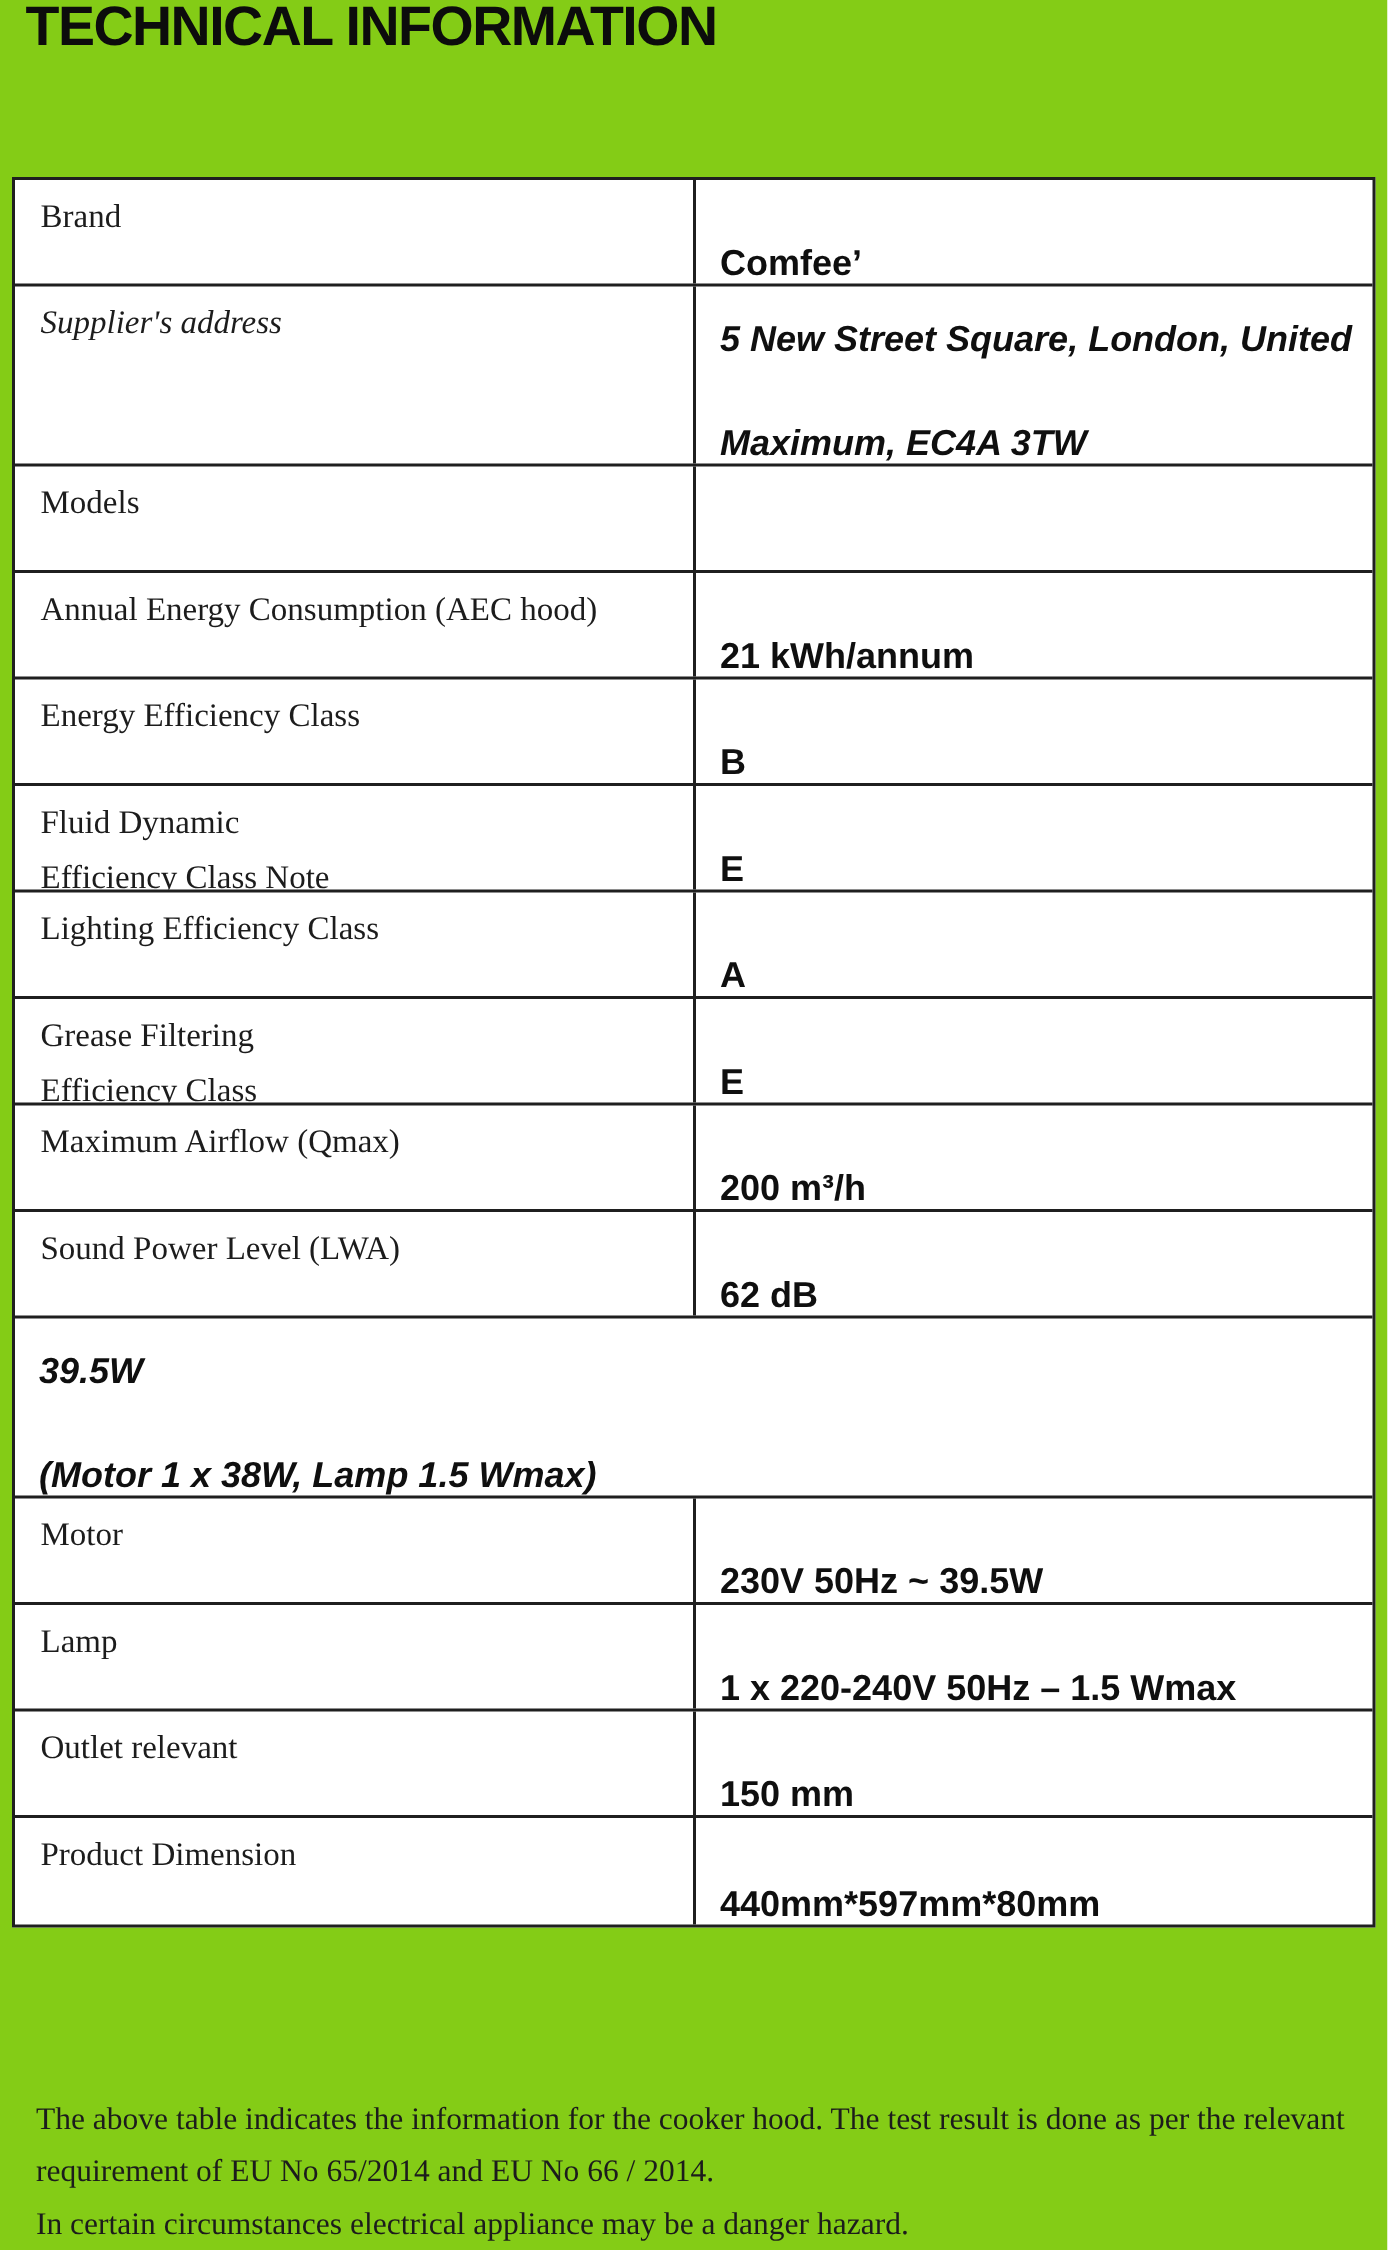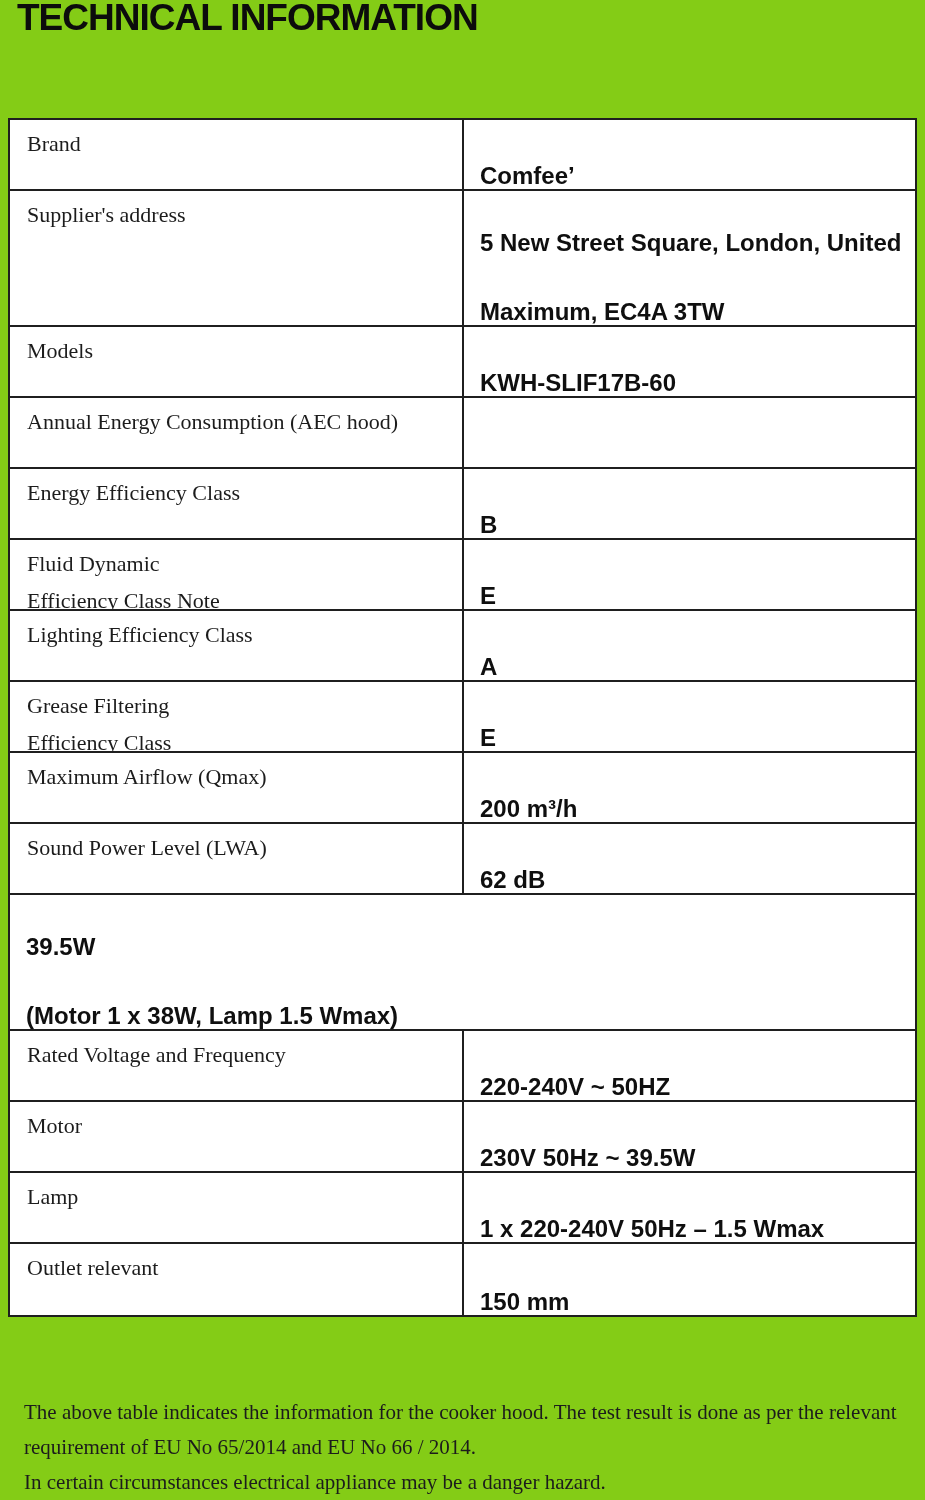--- a/index.html
+++ b/index.html
@@ -37,21 +37,21 @@
     border: 2px solid #1f1f1f;
     box-sizing: border-box;
     background: #ffffff;
   }
   .row {
     display: flex;
     height: 71px;
     box-sizing: border-box;
     border-bottom: 2px solid #1f1f1f;
   }
-  .row.tall { height: 136px; }
+  .row.tall { height: 120px; font-style: italic; }
   .row:last-child { border-bottom: none; }
   .cell {
     box-sizing: border-box;
     display: flex;
     flex-direction: column;
     overflow: hidden;
   }
   .cell-label {
     width: 454px;
     border-right: 2px solid #1f1f1f;
@@ -109,27 +109,27 @@
         </div>
         <div class="cell cell-value">
           <div class="line">5 New Street Square, London, United</div>
           <div class="line">Maximum, EC4A 3TW</div>
         </div>
       </div>
       <div class="row">
         <div class="cell cell-label">
           <div class="line">Models</div>
         </div>
-        <div class="cell cell-value">
-          <div class="line">KWH-SLIF17B-60</div>
-        </div>
       </div>
       <div class="row">
         <div class="cell cell-label">
           <div class="line">Annual Energy Consumption (AEC hood)</div>
+        </div>
+        <div class="cell cell-value">
+          <div class="line">21 kWh/annum</div>
         </div>
       </div>
       <div class="row">
         <div class="cell cell-label">
           <div class="line">Energy Efficiency Class</div>
         </div>
         <div class="cell cell-value">
           <div class="line">B</div>
         </div>
       </div>
@@ -176,48 +176,48 @@
         </div>
       </div>
       <div class="row tall">
         <div class="cell cell-value">
           <div class="line">39.5W</div>
           <div class="line">(Motor 1 x 38W, Lamp 1.5 Wmax)</div>
         </div>
       </div>
       <div class="row">
         <div class="cell cell-label">
-          <div class="line">Rated Voltage and Frequency</div>
-        </div>
-        <div class="cell cell-value">
-          <div class="line">220-240V ~ 50HZ</div>
-        </div>
-      </div>
-      <div class="row">
-        <div class="cell cell-label">
           <div class="line">Motor</div>
         </div>
         <div class="cell cell-value">
           <div class="line">230V 50Hz ~ 39.5W</div>
         </div>
       </div>
       <div class="row">
         <div class="cell cell-label">
           <div class="line">Lamp</div>
         </div>
         <div class="cell cell-value">
           <div class="line">1 x 220-240V 50Hz – 1.5 Wmax</div>
         </div>
       </div>
       <div class="row">
         <div class="cell cell-label">
           <div class="line">Outlet relevant</div>
         </div>
         <div class="cell cell-value">
           <div class="line">150 mm</div>
+        </div>
+      </div>
+      <div class="row">
+        <div class="cell cell-label">
+          <div class="line">Product Dimension</div>
+        </div>
+        <div class="cell cell-value">
+          <div class="line">440mm*597mm*80mm</div>
         </div>
       </div>
     </div>
 
   <div class="footer">
     <p>The above table indicates the information for the cooker hood. The test result is done as per the relevant requirement of EU No 65/2014 and EU No 66 / 2014.</p>
     <p>In certain circumstances electrical appliance may be a danger hazard.</p>
   </div>
 
 </div>

